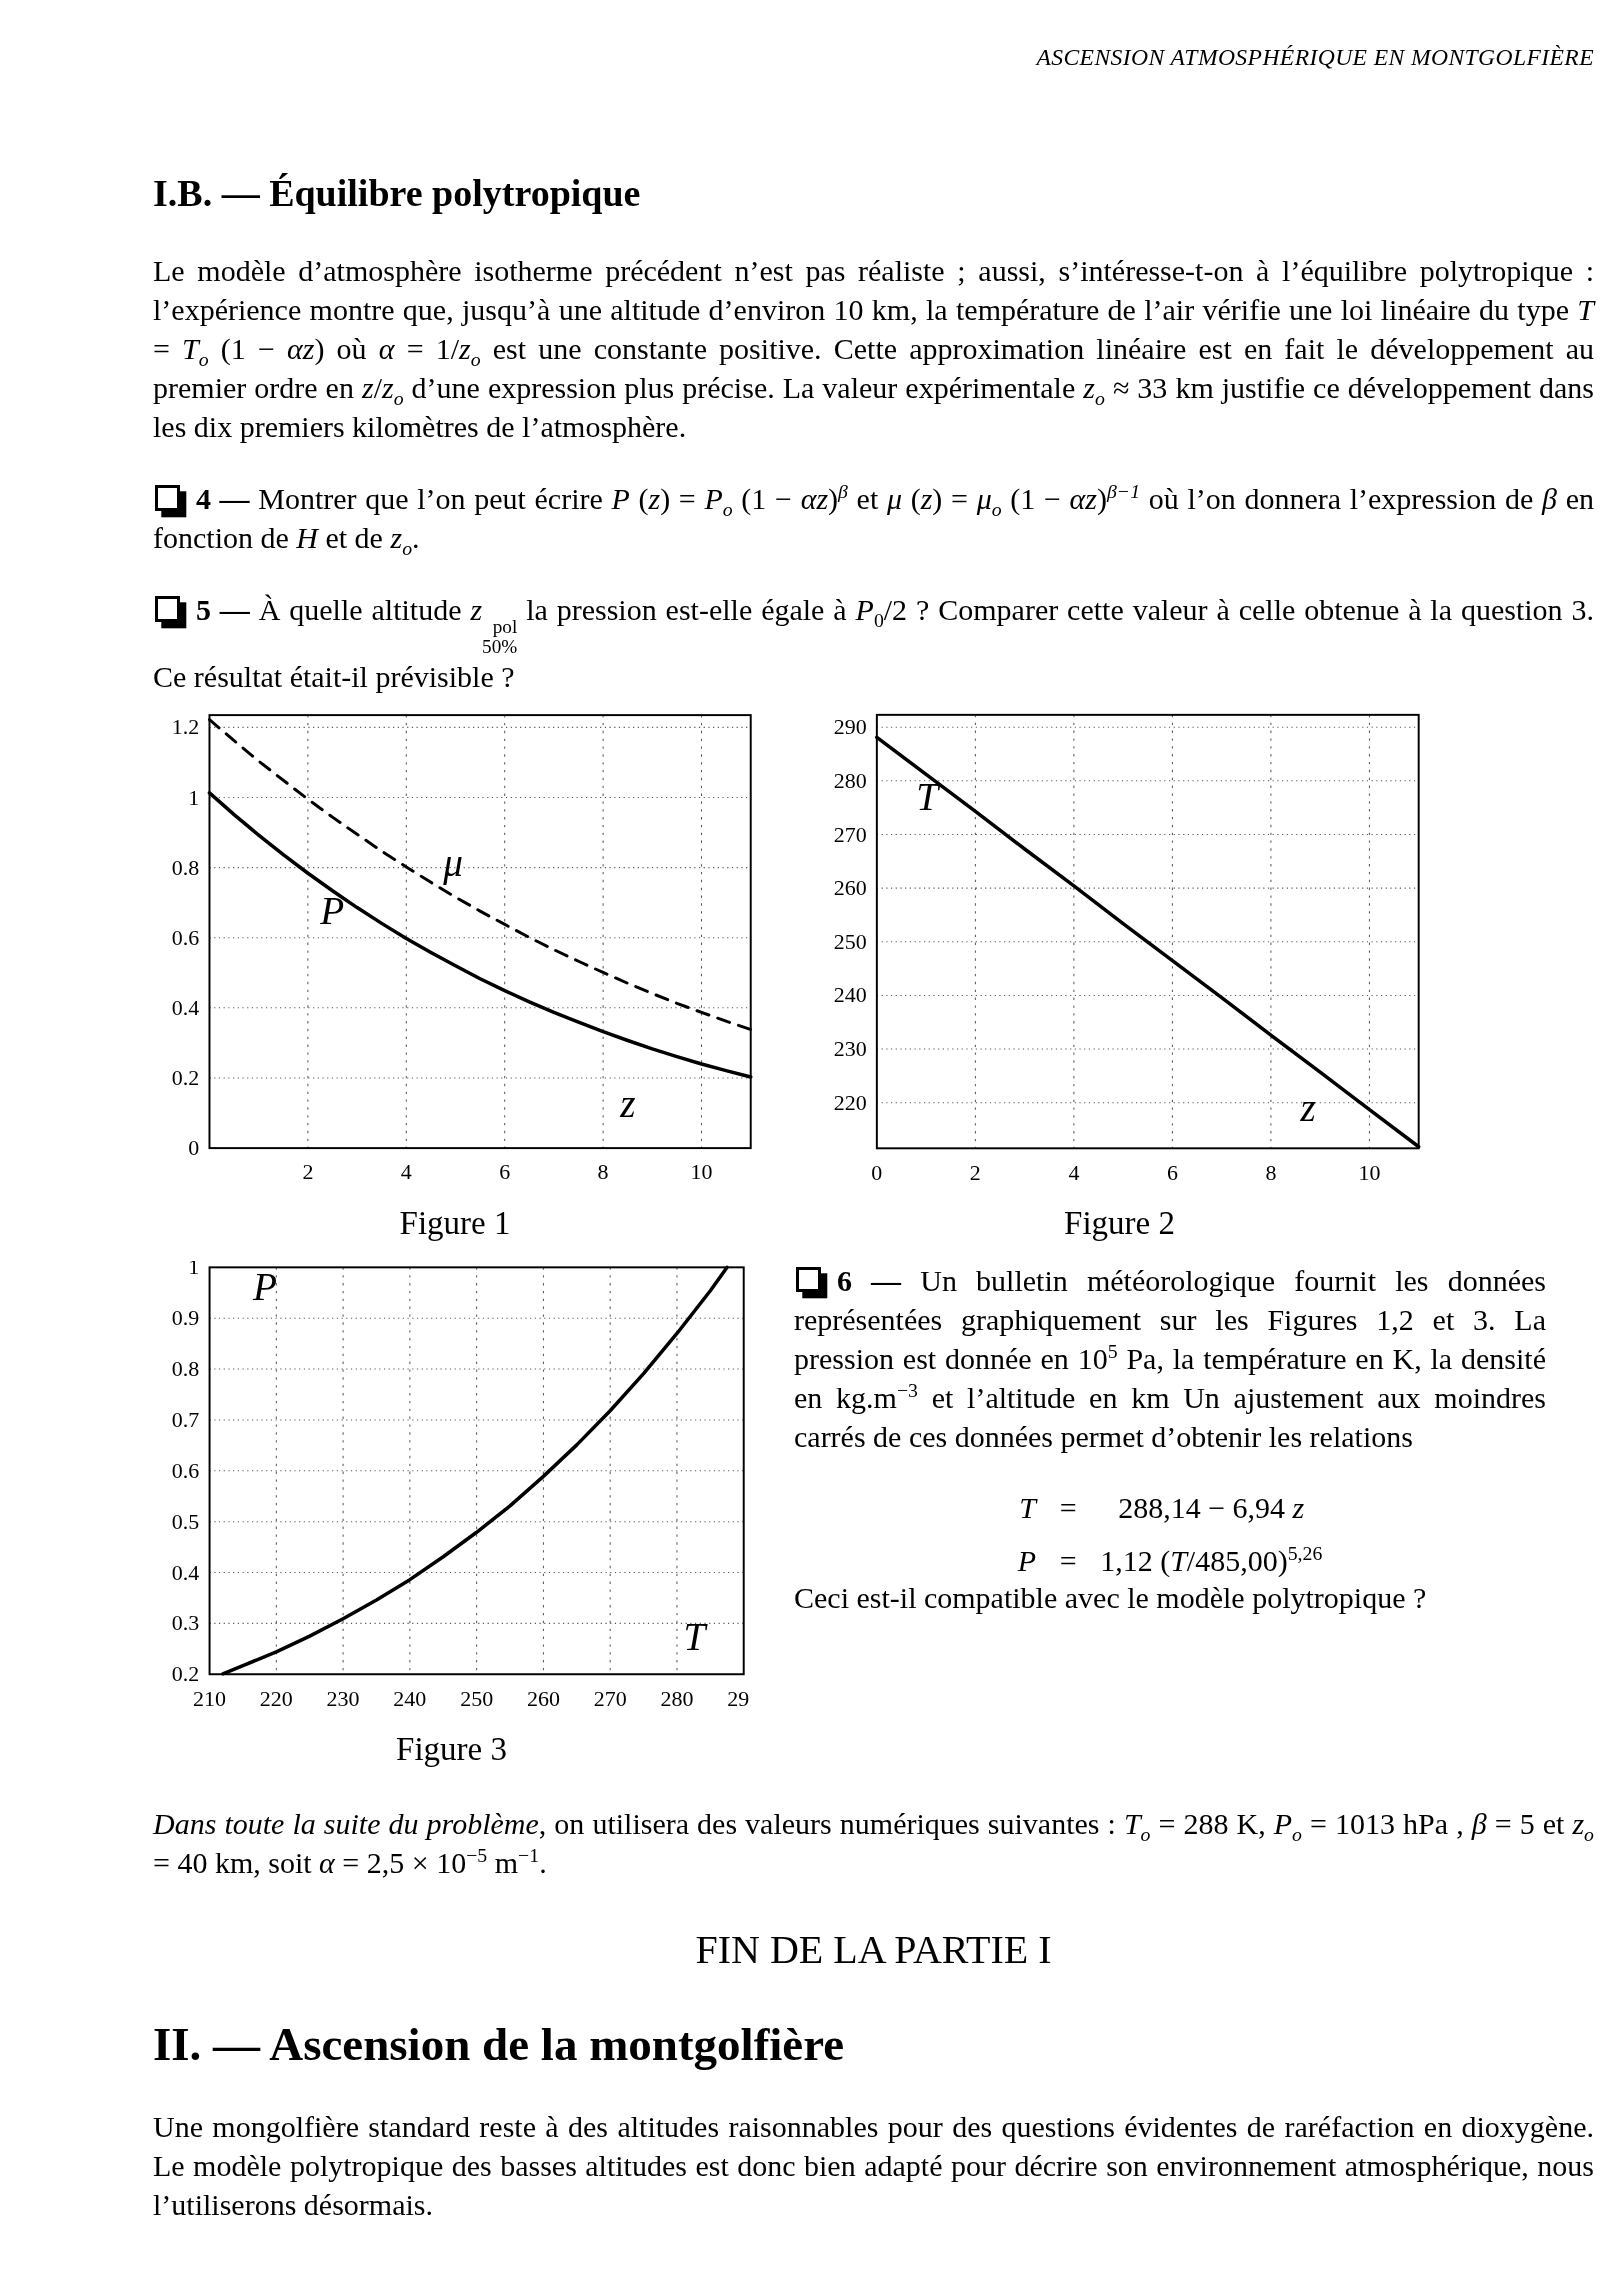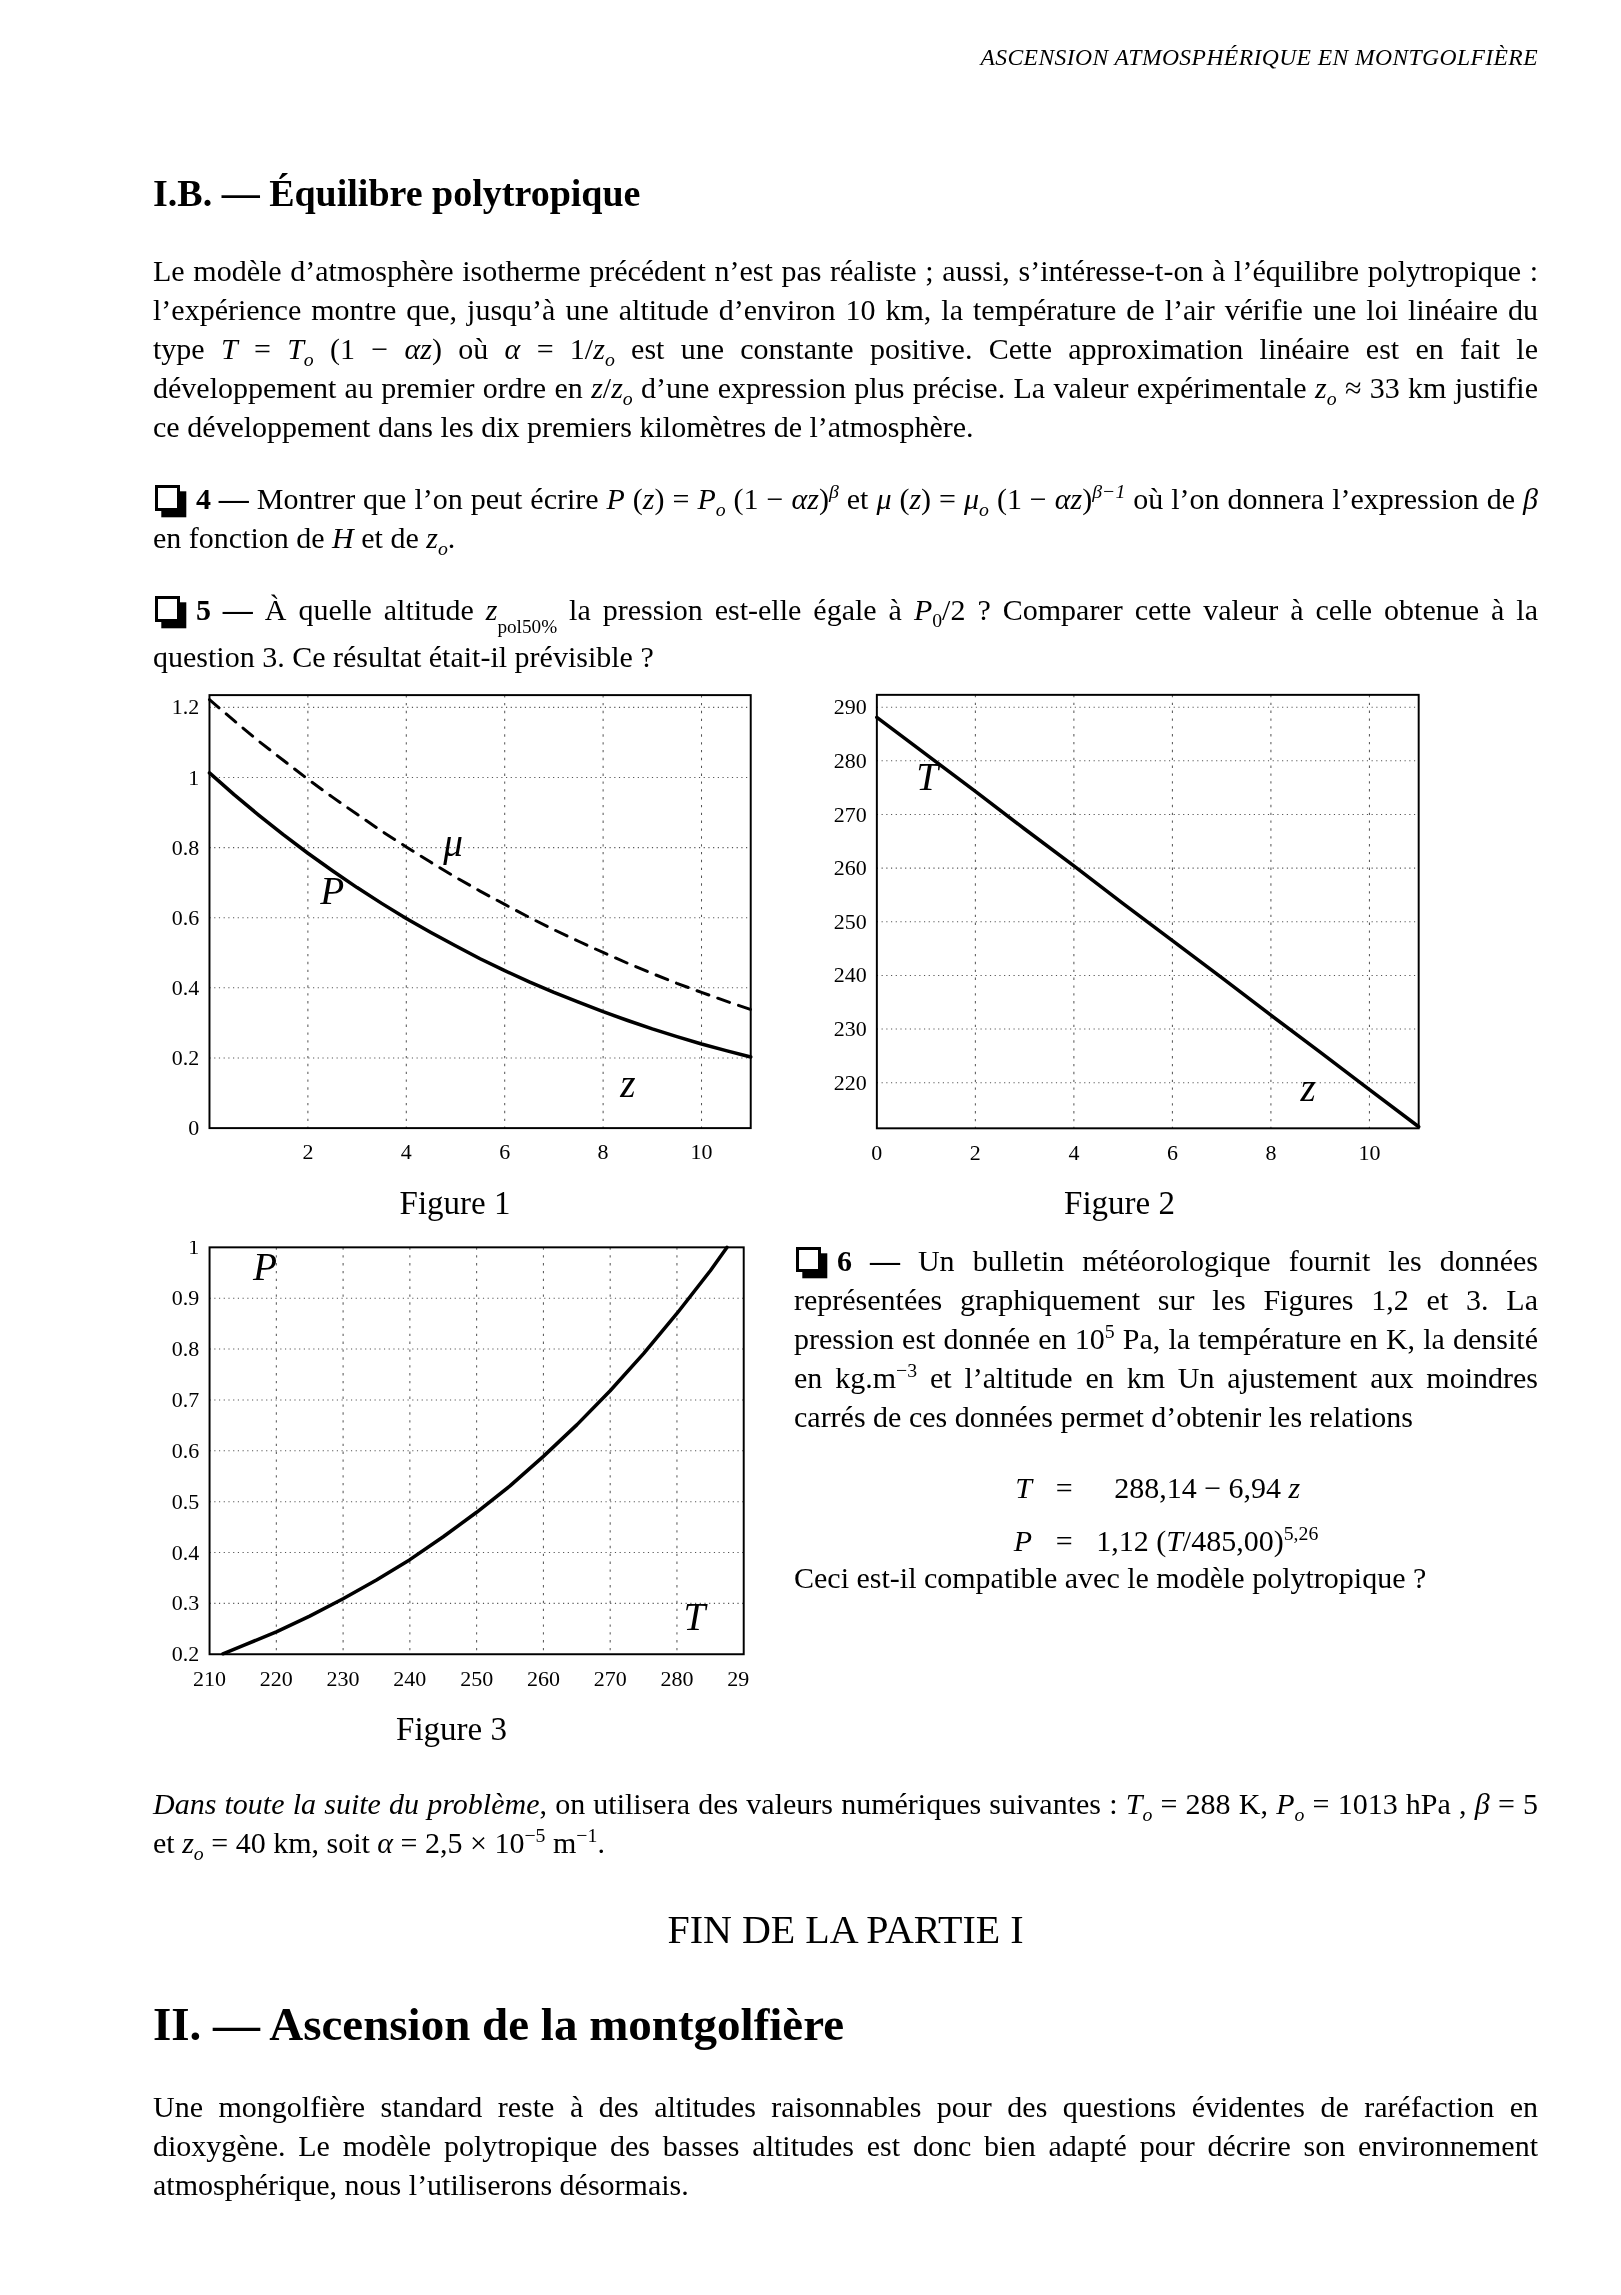--- a/index.html
+++ b/index.html
@@ -1,32 +1,32 @@
 <!DOCTYPE html>
 <html lang="fr" style="font-size:12.6px"><head>
 <meta charset="utf-8">
 <style>
   html,body{margin:0;padding:0;background:#ffffff;color:#000;}
   body{width:1622px;height:2295px;overflow:hidden;
        font-family:"Liberation Serif","DejaVu Serif",serif;}
   .page{box-sizing:border-box;width:1622px;height:2295px;
-        padding:44px 84px 0 153px;position:relative;background:#fff;}
+        padding:44px 28px 0 153px;position:relative;background:#fff;}
   .header{text-align:right;font-style:italic;font-size:23.6px;letter-spacing:0.4px;}
   .h-ib{font-size:38px;font-weight:bold;margin:100px 0 0 0;}
   .h-ii{font-size:47px;font-weight:bold;margin:44px 0 0 0;}
   p.body{font-size:30px;line-height:39px;text-align:justify;margin:36px 0 0 0;}
   p.q{margin-top:33px;}
   .i{font-style:italic;}
   .b{font-weight:bold;}
   .sup{vertical-align:super;font-size:66%;line-height:0;}
   .sub{vertical-align:sub;font-size:66%;line-height:0;}
   .qbox{display:inline-block;width:19.6px;height:19.6px;border:3.1px solid #000;
         box-shadow:6.3px 6.3px 0 0 #000;background:#fff;margin:0 15.7px 0 1.6px;
         vertical-align:-1.6px;}
-  .stack{display:inline-flex;flex-direction:row;font-size:64%;
+  .stack{display:inline-flex;flex-direction:column;font-size:64%;
          line-height:1.05;vertical-align:-12.6px;text-align:right;}
   .fig-row{display:flex;gap:57px;margin-top:11px;align-items:flex-start;}
   .row2{display:flex;gap:44px;margin-top:19px;align-items:flex-start;}
   .figure{display:flex;flex-direction:column;align-items:center;}
   .caption{font-size:33px;margin-top:7.9px;}
   .right-col{width:752px;}
   .right-col p.body{margin-top:0;}
   .eq-block{display:grid;grid-template-columns:auto auto auto;
             column-gap:23.6px;row-gap:19px;justify-content:center;
             font-size:30px;margin-top:35px;}

